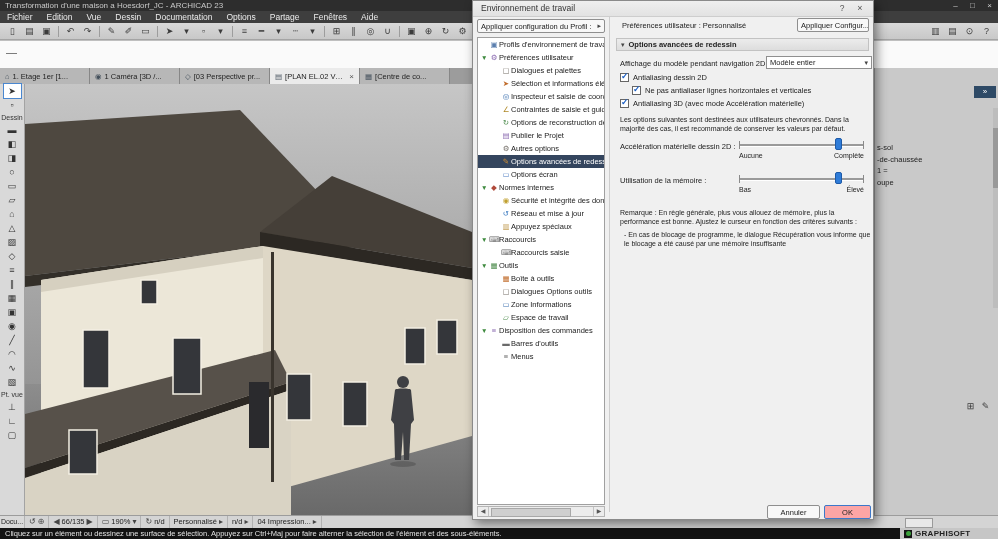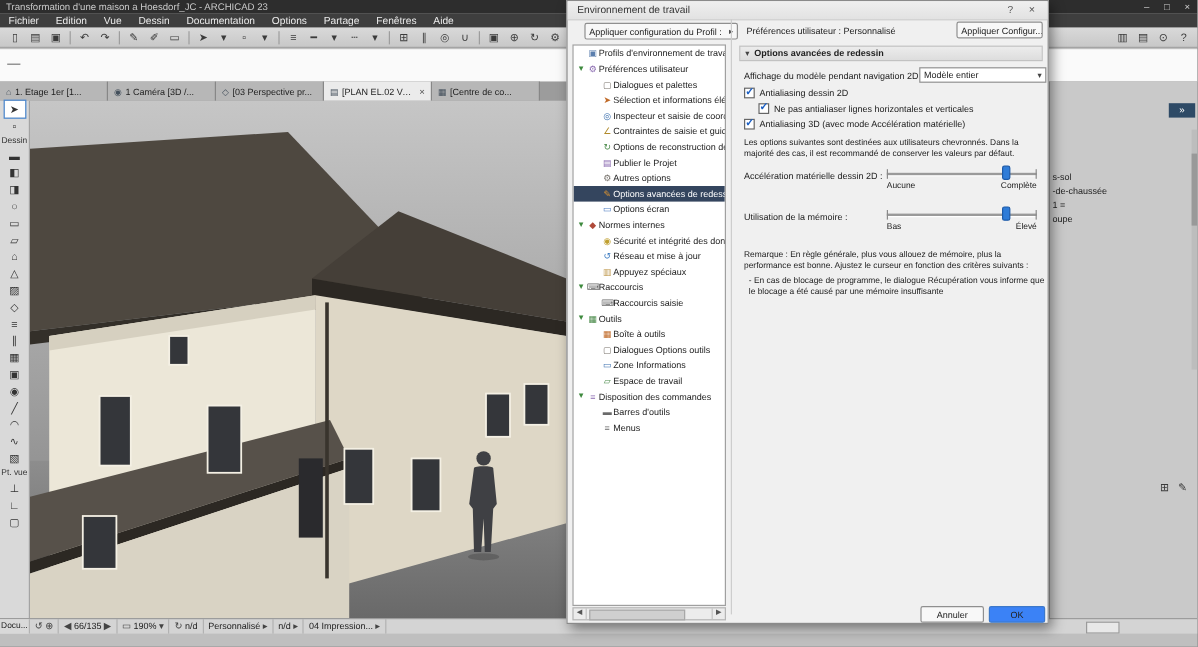--- a/index.html
+++ b/index.html
@@ -72,21 +72,21 @@
           border:1px solid #8a8a8a;box-sizing:border-box;box-shadow:3px 4px 10px rgba(0,0,0,.45);z-index:30;}
   .dlg-title{position:absolute;left:0;top:0;right:0;height:15px;background:linear-gradient(#efefef,#e2e2e2);
              border-bottom:1px solid #cdcdcd;font-size:8.5px;line-height:15px;padding-left:8px;color:#333;}
   .dlg-help{position:absolute;right:24px;top:0;width:14px;text-align:center;font-size:8.5px;line-height:15px;color:#555;}
   .dlg-close{position:absolute;right:6px;top:0;width:14px;text-align:center;font-size:9px;line-height:15px;color:#555;}
   .dlg-left{position:absolute;left:0;top:15px;width:136px;height:505px;}
   .btn{background:#f8f8f8;border:1px solid #8f8f8f;border-radius:2px;font-size:7.5px;color:#222;
        display:flex;align-items:center;box-sizing:border-box;padding:0 3px;
        font-family:"Liberation Sans",sans-serif;}
   .btn .arr{margin-left:auto;font-size:7px;color:#444;}
-  .profile-btn{position:absolute;left:14px;top:3px;width:128px;height:14px;white-space:nowrap;overflow:hidden;}
+  .profile-btn{position:absolute;left:4px;top:3px;width:128px;height:14px;white-space:nowrap;overflow:hidden;}
   .tree{position:absolute;left:4px;top:21px;width:128px;height:468px;background:#fff;
         border:1px solid #a0a0a0;box-sizing:border-box;overflow:hidden;}
   .tree-item{height:13px;display:flex;align-items:center;font-size:7.5px;padding-left:3px;color:#222;
              white-space:nowrap;}
   .tree-item .arrow{width:8px;flex:none;color:#3e8a3e;font-size:6.5px;}
   .tree-item .glyph{width:10px;flex:none;text-align:center;font-size:7.5px;}
   .tree-item.child{padding-left:15px;}
   .tree-item.selected{background:#34455e;color:#fff;}
   .tree-hscroll{position:absolute;left:4px;top:490px;width:128px;height:11px;background:#ececec;
                 border:1px solid #b5b5b5;box-sizing:border-box;}
@@ -111,21 +111,21 @@
   .cb .mark{position:absolute;left:0;top:-3px;font-size:9px;color:#1b5fc4;font-weight:bold;}
   .para{position:absolute;color:#222;line-height:9px;font-size:7px;}
   .slider{position:absolute;width:125px;height:12px;}
   .slider .track{position:absolute;left:0;right:0;top:6px;height:2px;background:#9a9a9a;box-shadow:0 1px 0 #fff;}
   .slider .tick-l,.slider .tick-r{position:absolute;top:3px;width:1px;height:8px;background:#8a8a8a;}
   .slider .tick-l{left:0;} .slider .tick-r{right:0;}
   .slider .thumb{position:absolute;top:0;width:7px;height:12px;background:#2f7cd8;border:1px solid #1d5aa8;
                  border-radius:2px;transform:translateX(-4px);box-sizing:border-box;}
   .slider-labels{position:absolute;width:125px;display:flex;justify-content:space-between;font-size:7px;color:#222;}
   .dlg-btn{position:absolute;height:14px;font-size:7.5px;text-align:center;justify-content:center;}
-  .ok-btn{border:1px solid #3d78c9;background:#3b82f6;}
+  .ok-btn{border:1px solid #3d78c9;background:#fca5a5;}
 </style>
 </head>
 <body>
 
 <div class="app">
 
   <div class="titlebar">
     <span>Transformation d'une maison a Hoesdorf_JC - ARCHICAD 23</span>
     <div class="win-controls">
       <span class="win-btn">–</span>
@@ -434,20 +434,27 @@
       <span>n/d</span>
       <span class="sb-ic">▸</span>
     </div>
     <div class="sb-cell">
       <span>04 Impression...</span>
       <span class="sb-ic">▸</span>
     </div>
     <div class="sb-box"></div>
   </div>
 
+  <div class="bottombar">
+    <span>Cliquez sur un élément ou dessinez une surface de sélection. Appuyez sur Ctrl+Maj pour faire alterner la sélection de l'élément et des sous-éléments.</span>
+    <div class="brand">
+      <span class="brand-logo"></span>
+      <span>GRAPHISOFT</span>
+    </div>
+  </div>
 
   <div class="dialog">
     <div class="dlg-title">
       <span>Environnement de travail</span>
       <span class="dlg-help">?</span>
       <span class="dlg-close">×</span>
     </div>
 
     <div class="dlg-left">
       <button class="btn profile-btn">

